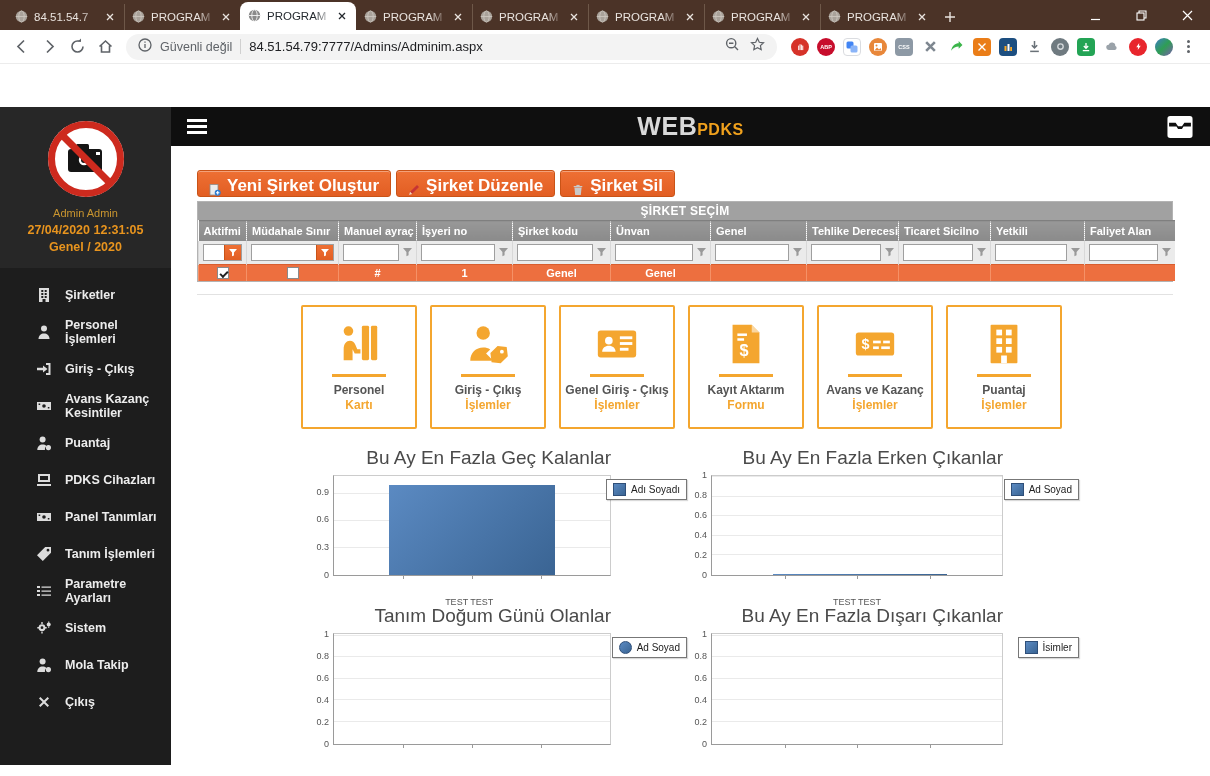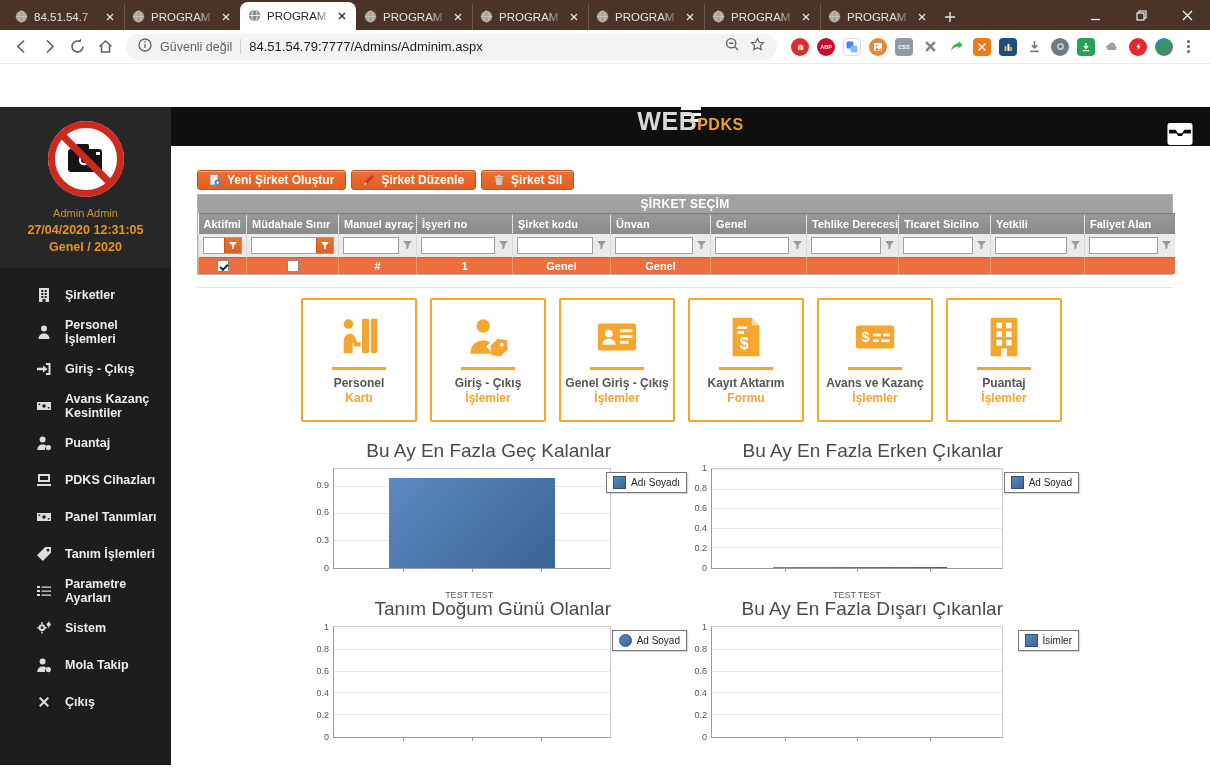--- a/index.html
+++ b/index.html
@@ -48,34 +48,34 @@
   .p-name { margin-top:8px; color:#c9952f; font-size:11px; }
   .p-date { margin-top:4px; color:#e8941e; font-size:12.5px; font-weight:bold; }
   .p-period { margin-top:3px; color:#e8941e; font-size:12.5px; font-weight:bold; }
   .menu { padding-top:8px;padding-left:16px; }
   .menu-item { height:37px; display:flex; align-items:center; gap:13px; padding-left:20px;
                color:#ececec; font-size:12.5px; font-weight:600; cursor:pointer; }
   .menu-item svg { width:16px; height:16px; fill:#dcdcdc; flex-shrink:0; }
 
   .main { flex:1; display:flex; flex-direction:column; min-width:0; }
   .topbar { height:39px; background:#0f0f0f; display:flex; align-items:center; padding:0 16px;
-            position:relative; flex-shrink:0;flex-direction:column; }
+            position:relative; flex-shrink:0; }
   .hamburger { display:flex; flex-direction:column; gap:3px; cursor:pointer; }
   .hamburger i { width:20px; height:3px; background:#fff; }
   .brand { position:absolute; left:50%; transform:translateX(-50%); display:flex; align-items:baseline; }
   .brand-web { color:#d9d9d9; font-size:25px; font-weight:bold; letter-spacing:.5px; }
   .brand-pdks { color:#f0a11d; font-size:16px; font-weight:bold; letter-spacing:.5px; }
   .topbar-right { margin-left:auto; cursor:pointer; display:flex; }
 
   .content { flex:1; background:#fff; padding:0 20px 0 26px; overflow:hidden; }
 
   .toolbar { margin-top:24px; display:flex; gap:5px; }
-  .o-btn { display:flex; align-items:center; gap:6px; height:20px; padding:0 11px;
+  .o-btn { display:flex; align-items:flex-end; gap:6px; height:27px; padding:0 11px;
            background:linear-gradient(#ee7034,#e25e23); border:1px solid #c95317; border-radius:3px;
-           color:#fff; font-size:12px; font-weight:bold; cursor:pointer;
+           color:#fff; font-size:17px; font-weight:bold; cursor:pointer;
            box-shadow:inset 0 1px 0 rgba(255,255,255,.35); }
 
   .grid-wrap { margin-top:4px; width:976px; border:1px solid #b3b3b3; font-size:11px; }
   .grid-title { height:18px; background:#a1a1a1; color:#fff; font-weight:bold; font-size:12px;
                 display:flex; align-items:center; justify-content:center; letter-spacing:.3px; }
   table.grid { width:100%; border-collapse:collapse; table-layout:fixed; }
   .grid th { background:linear-gradient(#989898,#8a8a8a); color:#fff; font-weight:bold; font-size:11px;
              text-align:left; padding:4px 5px; border-left:1px dotted #c4c4c4; border-top:1px solid #7f7f7f;
              white-space:nowrap; overflow:hidden; }
   .grid th:first-child { border-left:none; }

